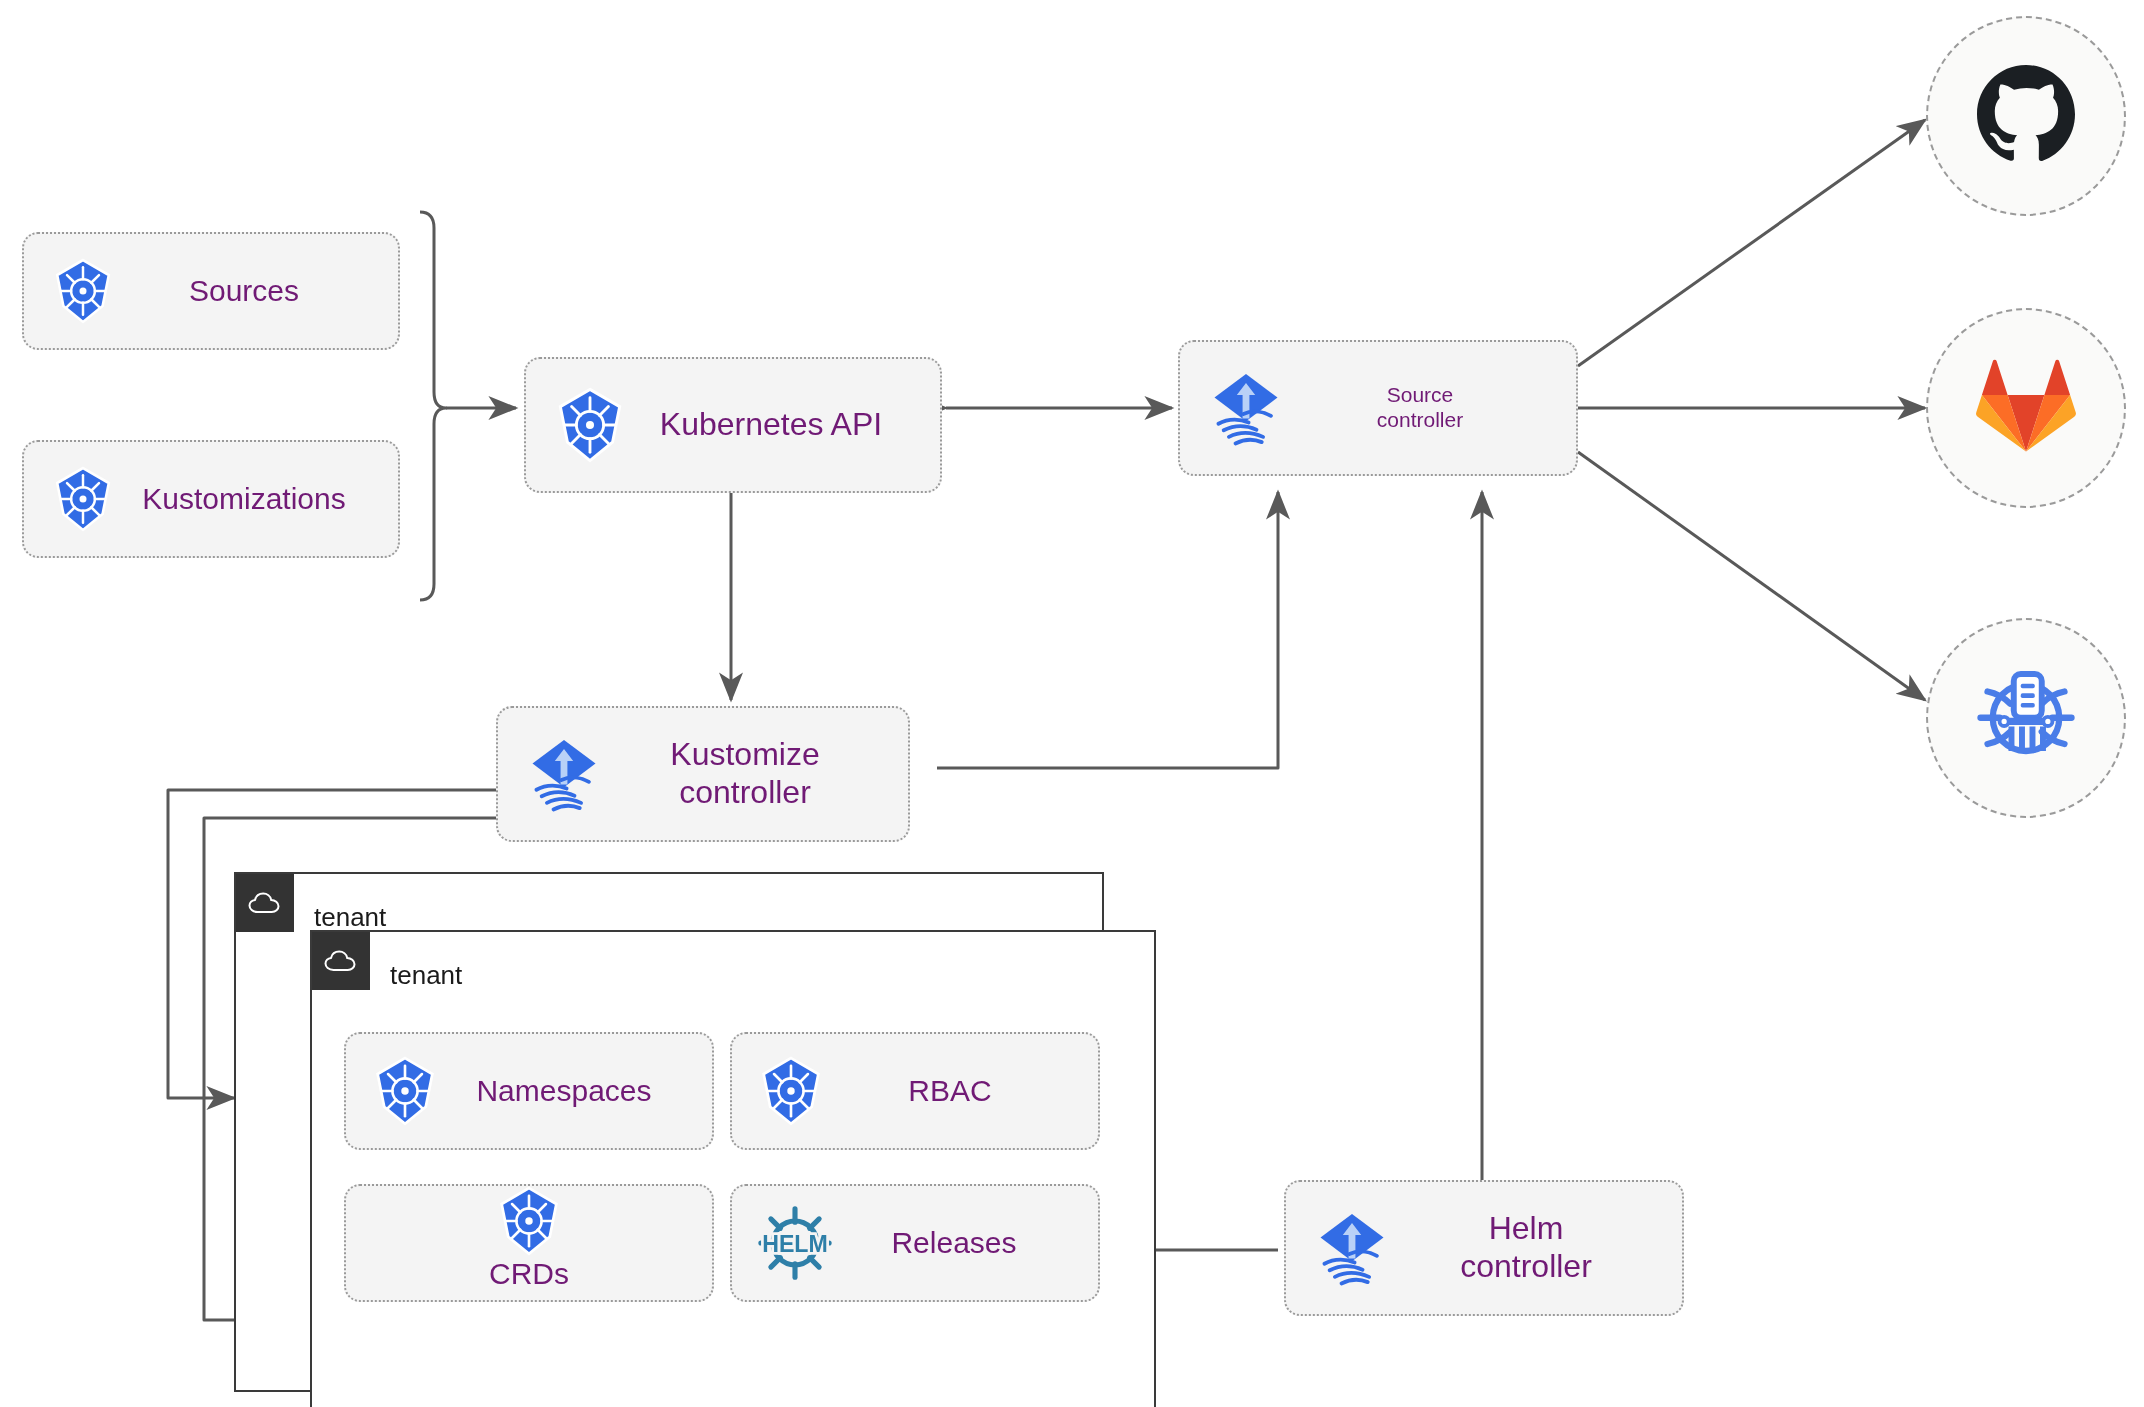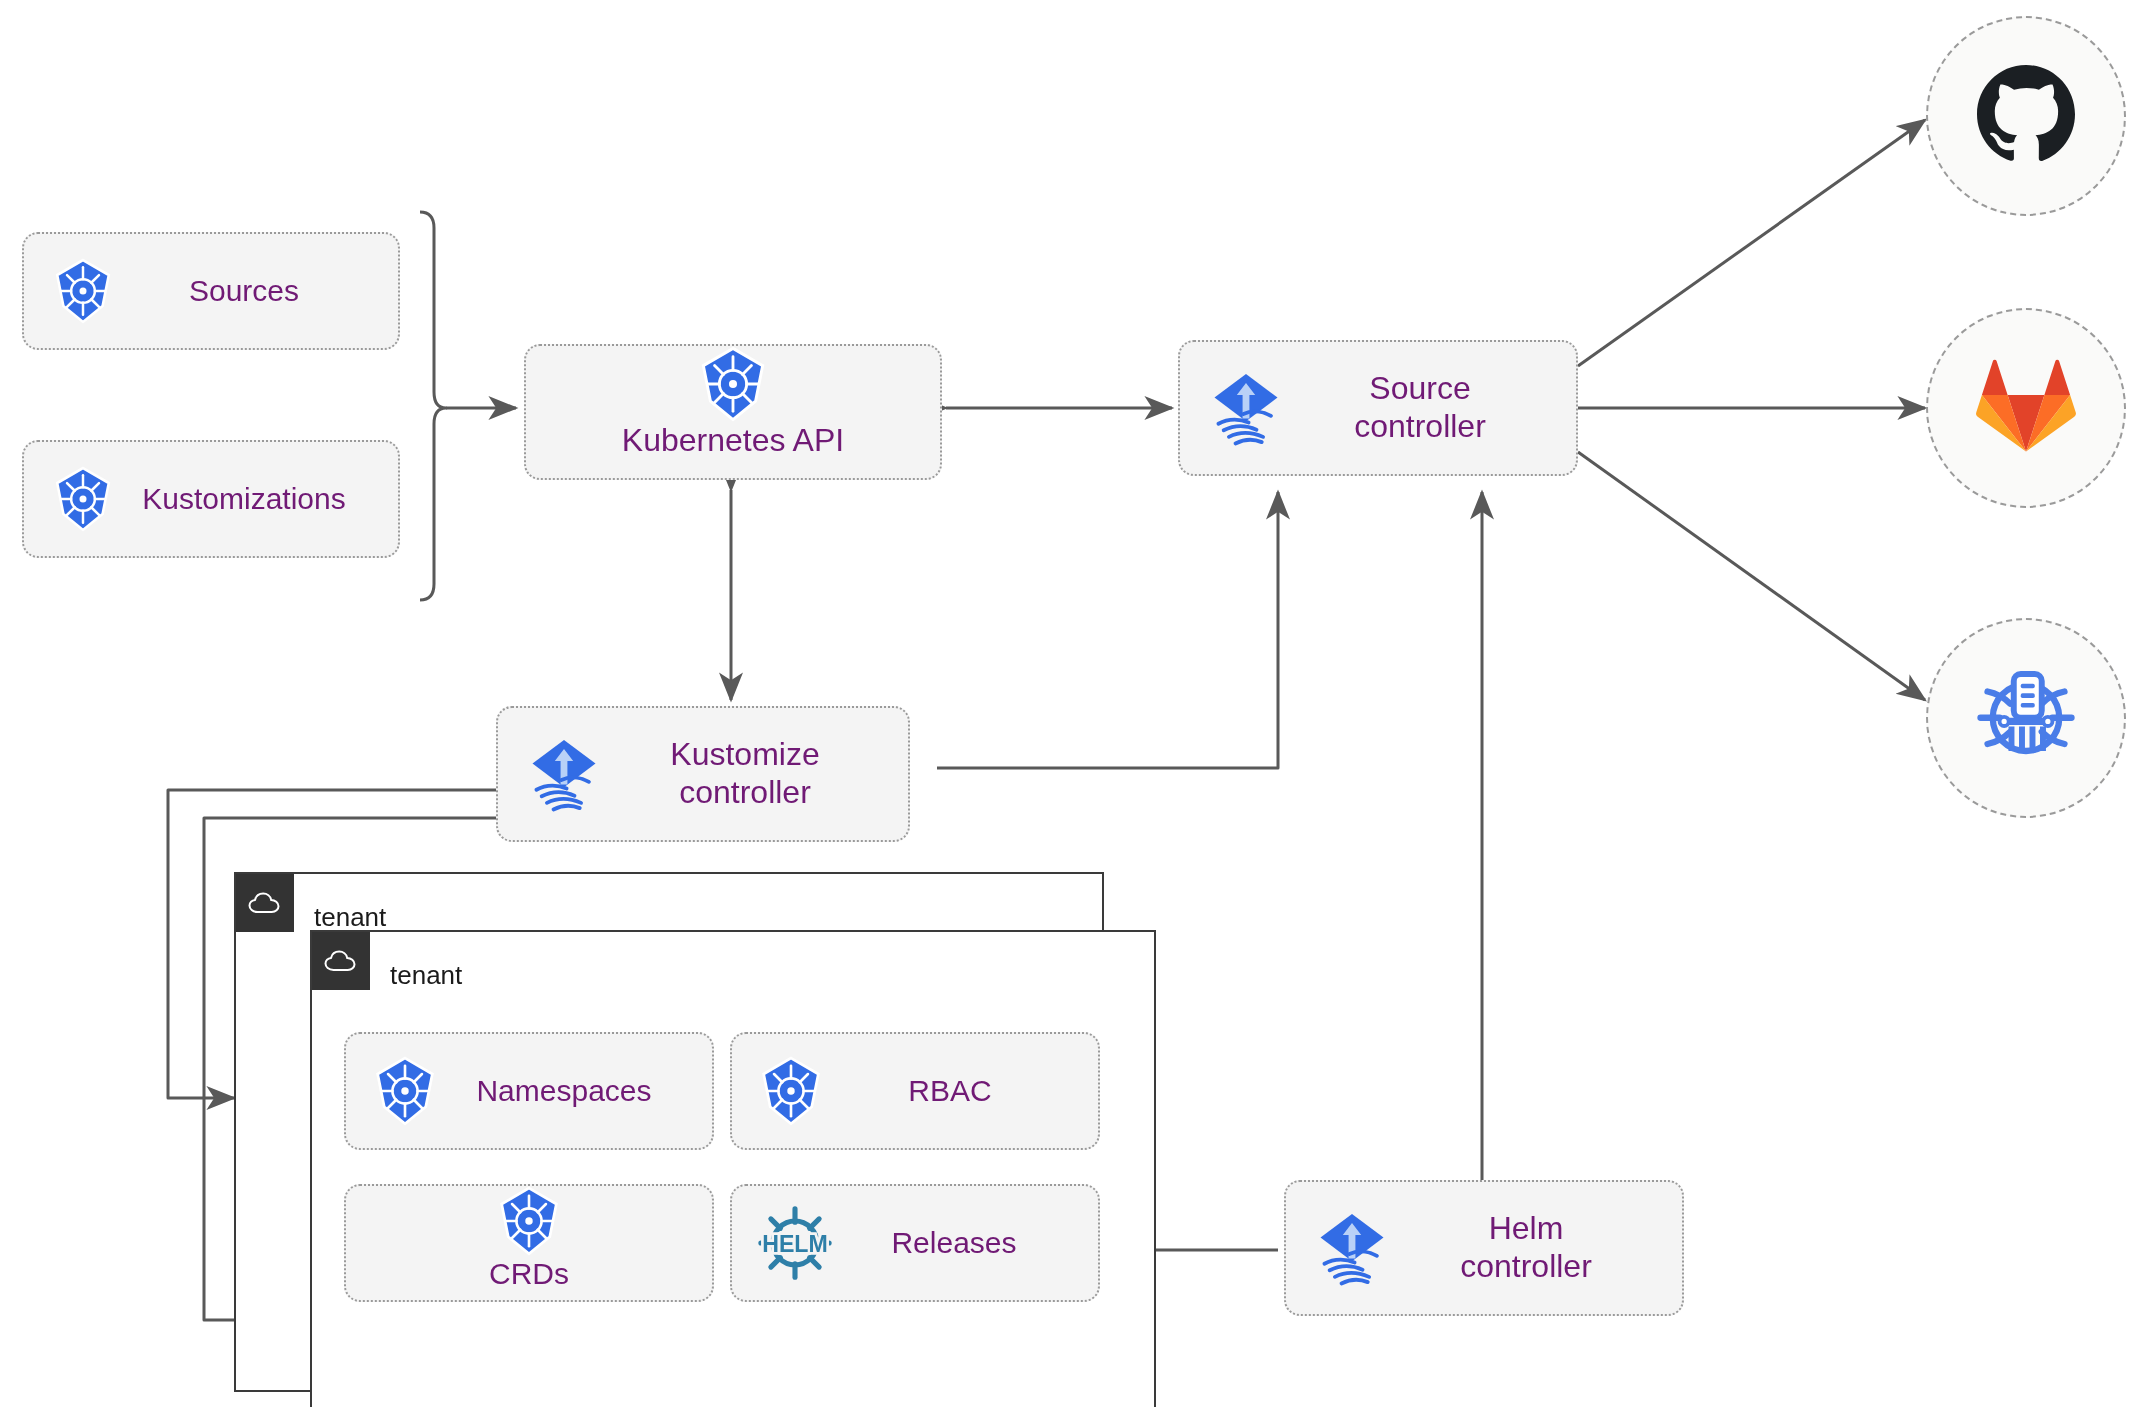--- a/index.html
+++ b/index.html
@@ -202,21 +202,21 @@
           <line x1="40" y1="40" x2="47.5" y2="47.5"></line>
           <line x1="47.5" y1="16.5" x2="40" y2="24"></line>
           <line x1="24" y1="40" x2="16.5" y2="47.5"></line>
         </g>
         <circle cx="32" cy="32" r="3.4" fill="#ffffff"></circle>
       </svg>
     </span>
     <span class="lbl" style="font-size:30px;">Kustomizations</span>
   </div>
 
-  <div class="node" style="left:524px; top:344px; width:418px; height:136px; padding:0 26px;flex-direction:column;">
+  <div class="node" style="left:524px; top:357px; width:418px; height:136px; padding:0 26px;">
     <span class="ico">
       <svg width="76" height="76" viewBox="0 0 64 64" xmlns="http://www.w3.org/2000/svg">
         <polygon points="32,2 57,16.5 51,46.5 32,62 13,46.5 7,16.5" fill="#326CE5" stroke="#ffffff" stroke-width="2.5"></polygon>
         <g fill="none" stroke="#ffffff" stroke-width="2.4" stroke-linecap="round">
           <circle cx="32" cy="32" r="11.5"></circle>
           <line x1="32" y1="9" x2="32" y2="20.5"></line>
           <line x1="32" y1="43.5" x2="32" y2="55"></line>
           <line x1="11" y1="32" x2="20.5" y2="32"></line>
           <line x1="43.5" y1="32" x2="53" y2="32"></line>
           <line x1="16.5" y1="16.5" x2="24" y2="24"></line>
@@ -237,21 +237,21 @@
         <path d="M32 13 L39 22 L34.6 22 L34.6 40 L29.4 40 L29.4 22 L25 22 Z" fill="#B9D1F7"></path>
         <g stroke="#326CE5" stroke-width="2.9" fill="none" stroke-linecap="round">
           <path d="M11 44 C19 39.5 28 40.5 34 43"></path>
           <path d="M15 49 C24 44.5 33 45.5 40 48.5"></path>
           <path d="M19 54 C28 49.5 37 50.5 45 54"></path>
           <path d="M24 59 C31 55.5 38 55.5 44 58"></path>
           <path d="M30 36.5 C37 33.5 45 34.5 51 38"></path>
         </g>
       </svg>
     </span>
-    <span class="lbl" style="font-size:32px;">Source
+    <span class="lbl" style="font-size:21px;">Source
 controller</span>
   </div>
 
   <div class="node" style="left:496px; top:706px; width:414px; height:136px; padding:0 24px;">
     <span class="ico">
       <svg width="84" height="84" viewBox="0 0 64 64" xmlns="http://www.w3.org/2000/svg">
         <polygon points="32,6 56,24 32,42 8,24" fill="#326CE5"></polygon>
         <path d="M32 13 L39 22 L34.6 22 L34.6 40 L29.4 40 L29.4 22 L25 22 Z" fill="#B9D1F7"></path>
         <g stroke="#326CE5" stroke-width="2.9" fill="none" stroke-linecap="round">
           <path d="M11 44 C19 39.5 28 40.5 34 43"></path>

